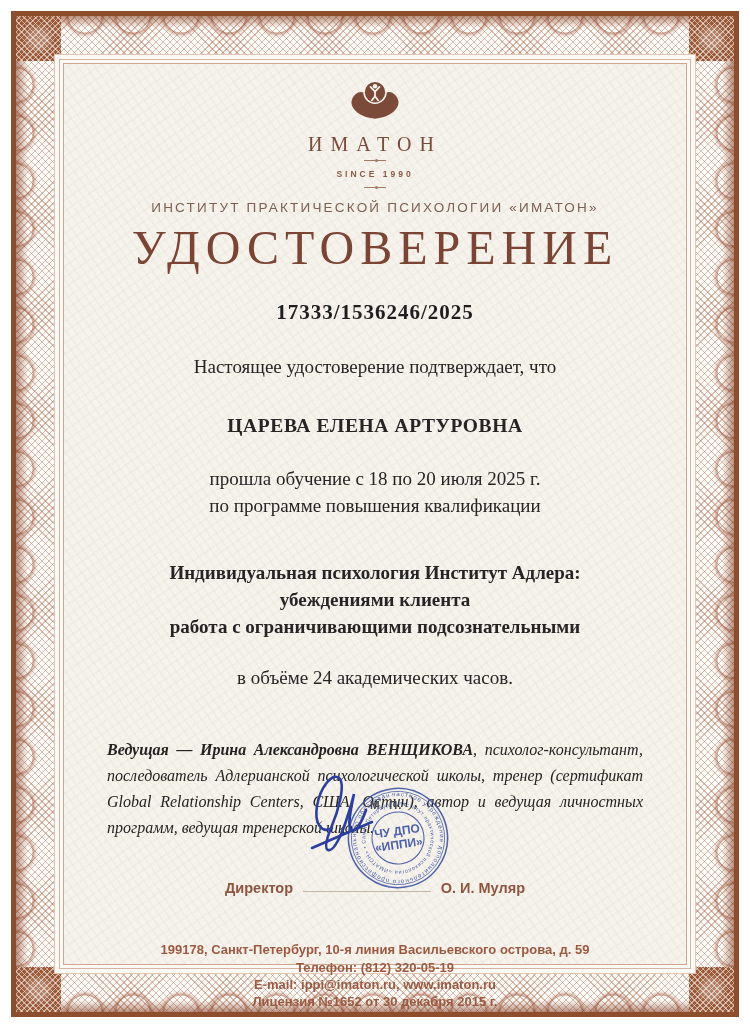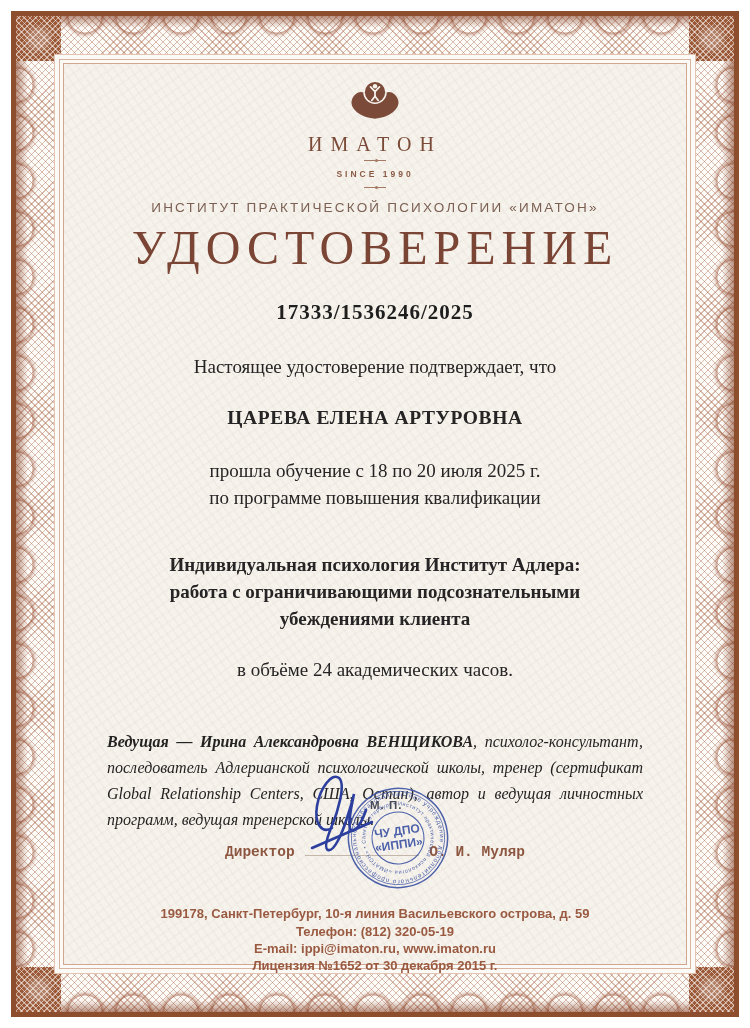--- a/index.html
+++ b/index.html
@@ -86,34 +86,34 @@
   .dash{display:inline-block;width:22px;height:1px;background:#a57a64;position:relative;}
   .dash::after{content:"";position:absolute;left:50%;top:-1px;width:3px;height:3px;background:#a57a64;border-radius:50%;}
 
   .institute{margin-top:12px;font-family:"Liberation Sans","DejaVu Sans",sans-serif;
     font-size:13.5px;letter-spacing:2.2px;color:#7c6053;font-weight:500;}
 
   .cert-title{margin-top:7px;font-size:48px;letter-spacing:6px;color:#7b4536;font-weight:400;line-height:1.1;}
   .cert-number{margin-top:25px;font-size:21px;font-weight:bold;letter-spacing:1px;color:#1e1e1e;}
 
   .confirms{margin-top:31px;font-size:19px;}
-  .holder{margin-top:29px;font-size:19.5px;font-weight:bold;letter-spacing:.6px;}
+  .holder{margin-top:37px;font-size:19.5px;font-weight:bold;letter-spacing:.6px;}
   .training{margin-top:28px;font-size:19px;line-height:1.45;}
   .program{margin-top:40px;font-size:19px;font-weight:bold;line-height:1.42;}
   .hours{margin-top:26px;font-size:19px;}
 
   .lecturer{
     margin:48px auto 0 auto;width:536px;text-align:justify;
     font-style:italic;font-size:16px;line-height:1.62;color:#242322;
   }
   .lecturer b{font-weight:bold;}
 
   .sig-row{
-    margin:12px auto 0 auto;width:300px;display:flex;align-items:flex-end;
-    font-family:Liberation Mono, monospace;font-size:14.5px;font-weight:bold;color:#8d5640;
+    margin:40px auto 0 auto;width:300px;display:flex;align-items:flex-end;
+    font-family:Liberation Sans, sans-serif;font-size:14.5px;font-weight:bold;color:#8d5640;
   }
   .sig-line{flex:1;border-bottom:1px solid #c3b7ab;margin:0 10px 4px 10px;height:10px;}
 
   .mp{
     position:absolute;left:336px;top:799px;z-index:6;
     font-family:"Liberation Sans","DejaVu Sans",sans-serif;
     font-size:11.5px;font-weight:bold;color:#464a58;letter-spacing:1px;padding-left:34px;
   }
   .stamp{position:absolute;left:346px;top:786px;z-index:4;opacity:.92;}
   .signature{position:absolute;left:298px;top:764px;z-index:5;}
@@ -176,22 +176,22 @@
 
     <div class="holder">ЦАРЕВА ЕЛЕНА АРТУРОВНА</div>
 
     <div class="training">
       <div>прошла обучение с 18 по 20 июля 2025 г.</div>
       <div>по программе повышения квалификации</div>
     </div>
 
     <div class="program">
       <div>Индивидуальная психология Институт Адлера:</div>
+      <div>убеждениями клиента</div>
       <div>работа с ограничивающими подсознательными</div>
-      <div>убеждениями клиента</div>
     </div>
 
     <div class="hours">в объёме 24 академических часов.</div>
 
     <p class="lecturer"><b>Ведущая — Ирина Александровна ВЕНЩИКОВА</b><span>, психолог-консультант, последователь Адлерианской психологической школы, тренер (сертификат Global Relationship Centers, США, Остин), автор и ведущая личностных программ, ведущая тренерской школы.</span></p>
 
     <div class="sig-row">
       <span>Директор</span>
       <span class="sig-line"></span>
       <span>О. И. Муляр</span>

